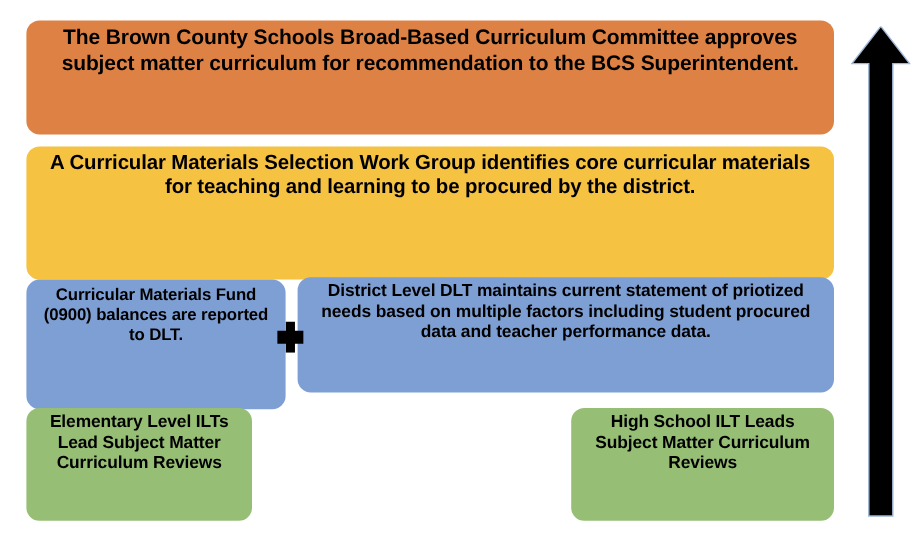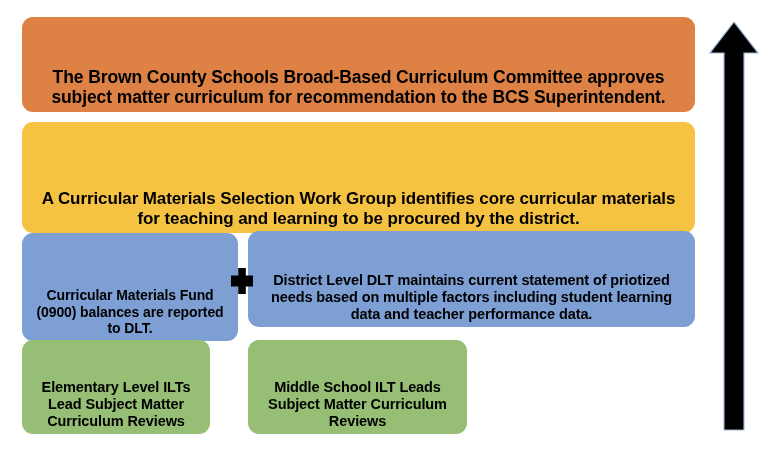--- a/index.html
+++ b/index.html
@@ -21,21 +21,21 @@
     top: 0;
     width: 768px;
     height: 456px;
   }
 
   .node {
     position: absolute;
     box-sizing: border-box;
     border-radius: 11px;
     display: flex;
-    align-items: flex-end;
+    align-items: flex-start;
     justify-content: center;
     text-align: center;
     color: #000000;
     font-weight: bold;
     line-height: 1.18;
     padding: 4px 10px;
     letter-spacing: -0.1px;
   }
 
   
@@ -121,31 +121,31 @@
 
   <div class="node node--workgroup">
     <span class="node-text">A Curricular Materials Selection Work Group identifies core curricular materials for teaching and learning to be procured by the district.</span>
   </div>
 
   <div class="node node--fund">
     <span class="node-text">Curricular Materials Fund (0900) balances are reported to DLT.</span>
   </div>
 
   <div class="node node--dlt">
-    <span class="node-text">District Level DLT maintains current statement of priotized needs based on multiple factors including student learning data and teacher performance data.</span>
+    <span class="node-text">District Level DLT maintains current statement of priotized needs based on multiple factors including student procured data and teacher performance data.</span>
   </div>
 
   <div class="node node--green node--elementary">
     <span class="node-text">Elementary Level ILTs Lead Subject Matter Curriculum Reviews</span>
   </div>
 
-  <div class="node node--green node--middle">
-    <span class="node-text">Middle School ILT Leads Subject Matter Curriculum Reviews</span>
+
+  <div class="node node--green node--high">
+    <span class="node-text">High School ILT Leads Subject Matter Curriculum Reviews</span>
   </div>
-
 
   <svg class="plus-icon" viewBox="0 0 22 26" aria-hidden="true">
     <path d="M7.2 0 H14.8 V7.6 H22 V18.4 H14.8 V26 H7.2 V18.4 H0 V7.6 H7.2 Z" fill="#000000"></path>
   </svg>
 
   <svg class="up-arrow" viewBox="0 0 50 410" preserveAspectRatio="none" aria-hidden="true">
     <path d="M25 0 L49 31 L35 31 L35 408 L15 408 L15 31 L1 31 Z" fill="#000000" stroke="#9FB6D4" stroke-width="1.2"></path>
   </svg>
 
 </div>

